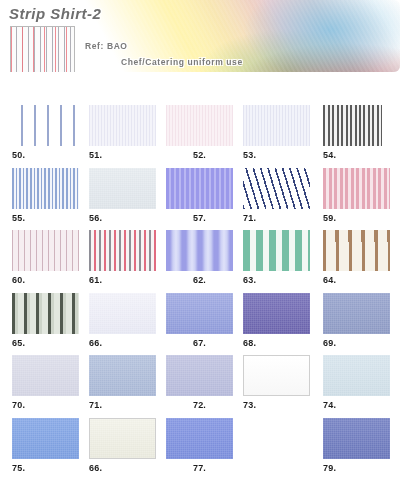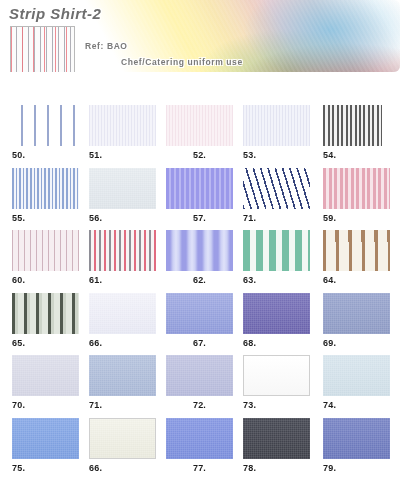--- a/index.html
+++ b/index.html
@@ -302,22 +302,18 @@
         <div class="label">75.</div>
       </div>
       <div class="cell c1">
         <div class="swatch bordered weave" title="cream ivory solid" style="background-color: rgb(238, 238, 228); background-image: linear-gradient(0deg, rgb(234, 234, 222) 0%, rgb(243, 243, 234) 100%);"></div>
         <div class="label">66.</div>
       </div>
       <div class="cell c2">
         <div class="swatch weave" title="periwinkle blue solid" style="background-color: rgb(129, 147, 223); background-image: linear-gradient(0deg, rgb(122, 141, 220) 0%, rgb(136, 153, 227) 100%);"></div>
         <div class="label">77.</div>
       </div>
-      <div class="cell c3">
-        <div class="swatch weave" title="dark charcoal navy solid" style="background-color: rgb(66, 68, 78); background-image: linear-gradient(0deg, rgb(62, 64, 73) 0%, rgb(71, 73, 84) 100%);"></div>
-        <div class="label">78.</div>
-      </div>
       <div class="cell c4">
         <div class="swatch weave" title="medium blue-purple solid" style="background-color: rgb(114, 128, 193); background-image: linear-gradient(0deg, rgb(106, 119, 187) 0%, rgb(122, 134, 198) 100%);"></div>
         <div class="label">79.</div>
       </div>
     </div>
   </div>
 
 </body></html>

